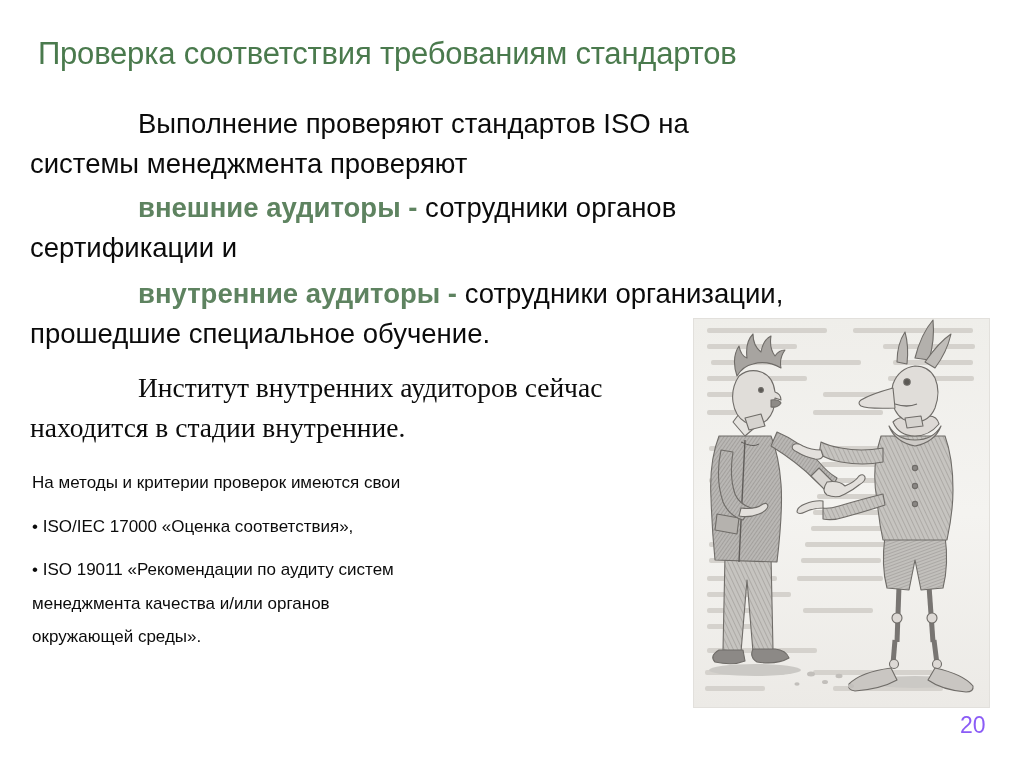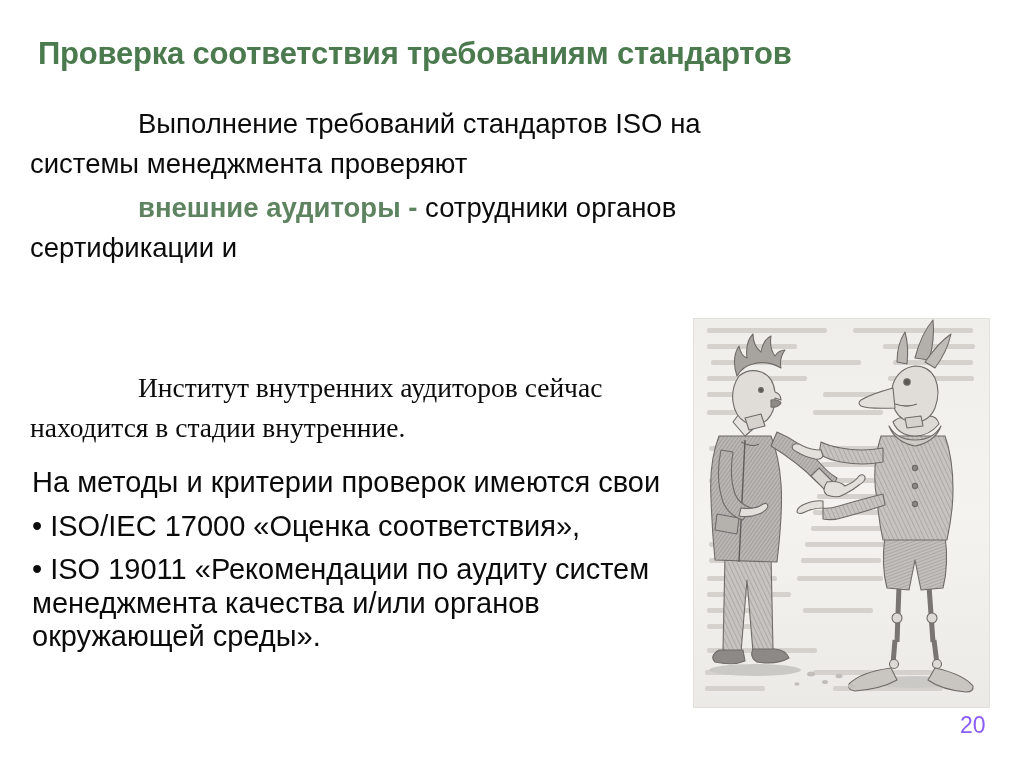--- a/index.html
+++ b/index.html
@@ -18,21 +18,21 @@
     overflow: hidden;
   }
 
   
   #slide-title {
     position: absolute;
     left: 38px;
     top: 36px;
     width: 950px;
     font-size: 31px;
-    font-weight: bold;
+    font-weight: normal;
     color: #4a7a4d;
     letter-spacing: -0.2px;
     white-space: nowrap;
   }
 
   
   .body-block {
     position: absolute;
     left: 30px;
     width: 840px;
@@ -49,21 +49,21 @@
   #para-3 { top: 274px; }
   #para-4 { top: 368px; width: 680px; font-family: Liberation Serif, serif; }
 
   
   #small-block {
     position: absolute;
     left: 32px;
     top: 466px;
     width: 650px;
     color: #0b0b0b;
-    font-size: 29px;
+    font-size: 17px;
     line-height: 33.5px;
   }
   #small-block p { margin: 0; }
   #small-block .spacer { height: 10px; }
   .bullet-line { white-space: nowrap; }
 
   
   #illustration {
     position: absolute;
     left: 693px;
@@ -87,29 +87,33 @@
   }
 </style>
 </head>
 <body>
 
 <div id="slide">
 
   <div id="slide-title">Проверка соответствия требованиям стандартов</div>
 
   <div class="body-block" id="para-1">
-    <span class="indent"></span><span>Выполнение требований стандартов ISO на</span><br>
+    <span class="indent"></span><span>Выполнение проверяют стандартов ISO на</span><br>
     <span>системы менеджмента проверяют</span>
   </div>
 
   <div class="body-block" id="para-2">
     <span class="indent"></span><span class="accent">внешние аудиторы - </span><span>сотрудники органов</span><br>
     <span>сертификации и</span>
   </div>
 
+  <div class="body-block" id="para-3">
+    <span class="indent"></span><span class="accent">внутренние аудиторы - </span><span>сотрудники организации,</span><br>
+    <span>прошедшие специальное обучение.</span>
+  </div>
 
   <div class="body-block" id="para-4">
     <span class="indent"></span><span>Институт внутренних аудиторов сейчас</span><br>
     <span>находится в стадии внутренние.</span>
   </div>
 
   <div id="small-block">
     <p>На методы и критерии проверок имеются свои</p>
     <div class="spacer"></div>
     <p class="bullet-line">

